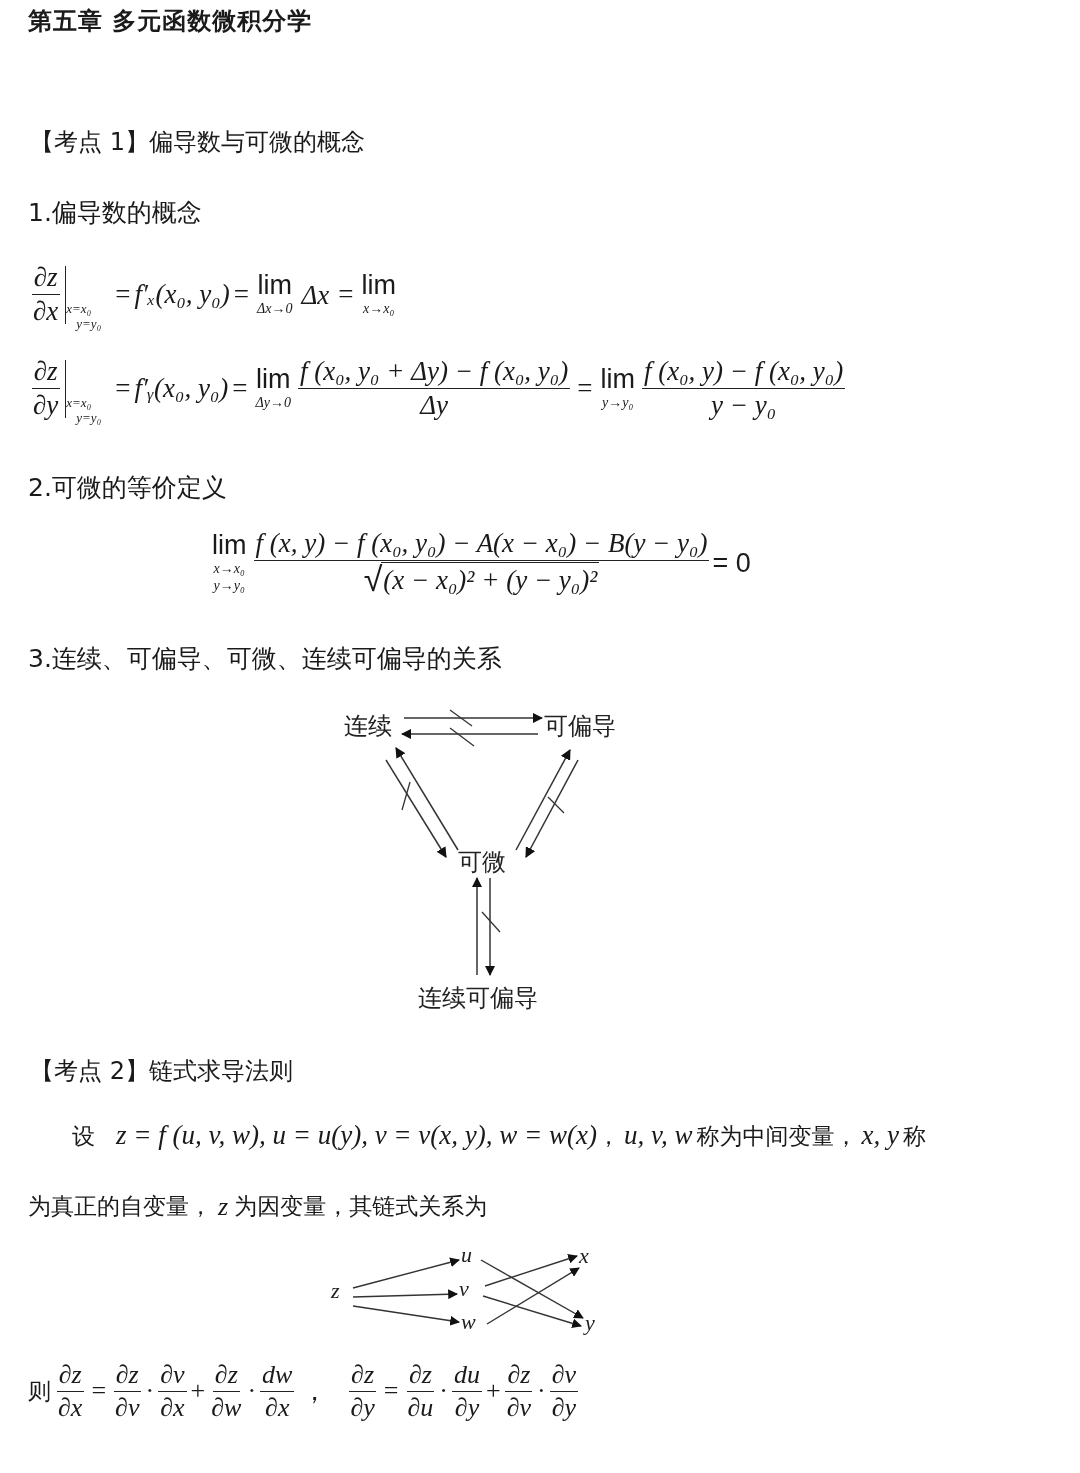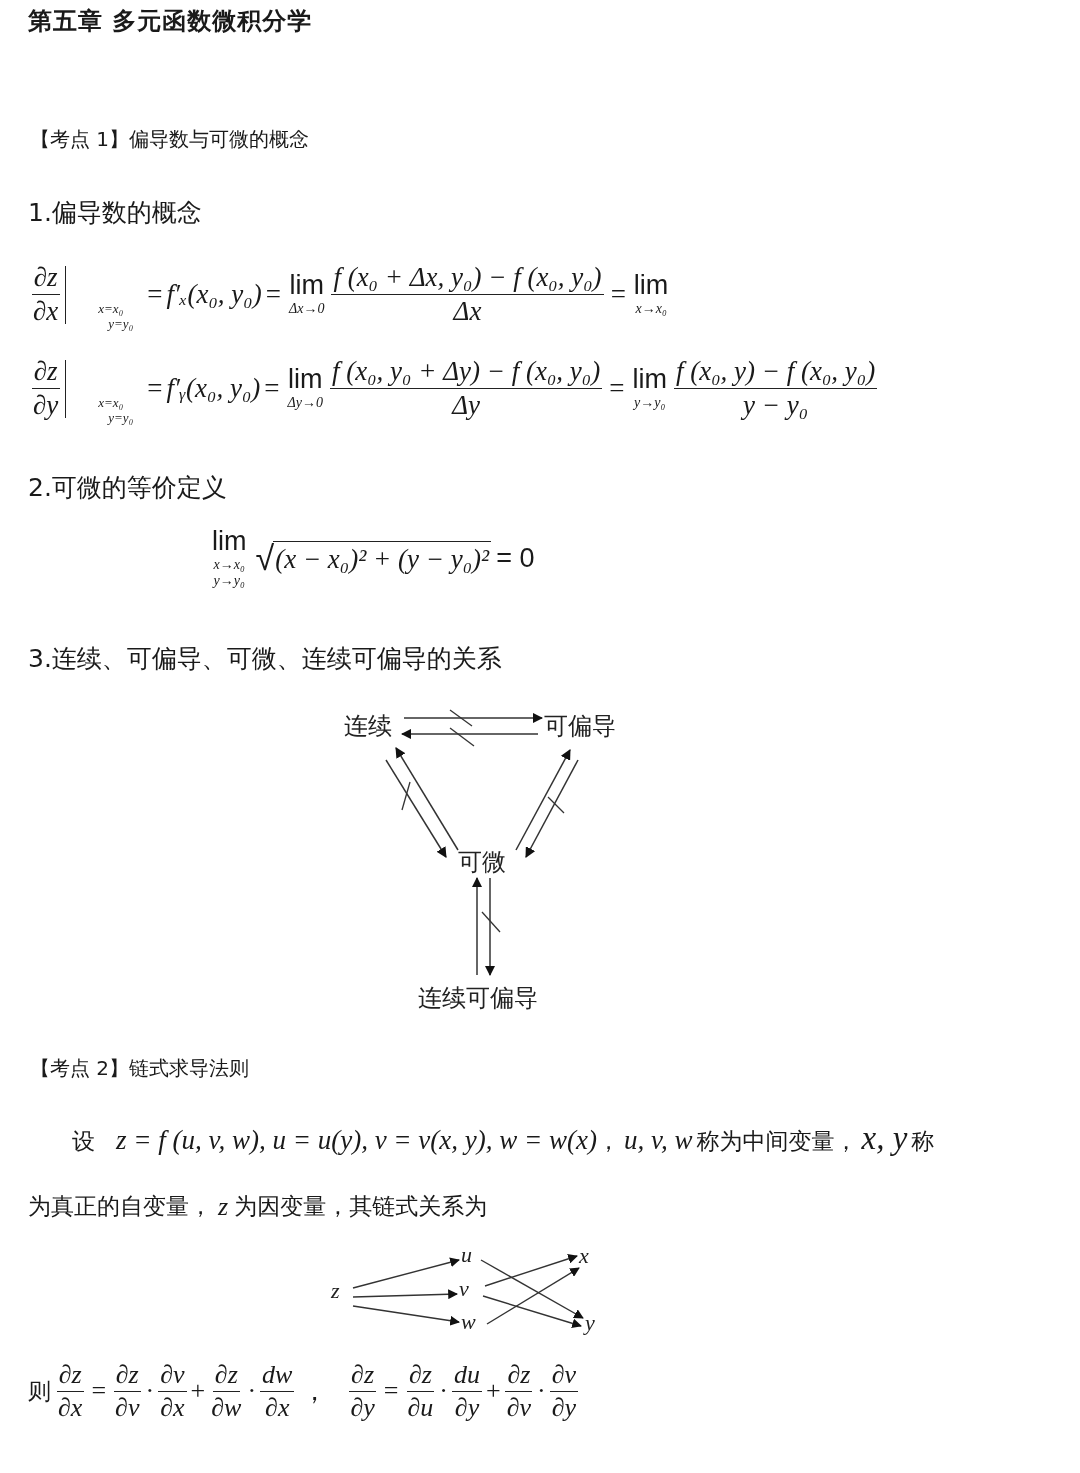--- a/index.html
+++ b/index.html
@@ -3,35 +3,35 @@
 <meta charset="utf-8">
 <style>
   html, body { margin: 0; padding: 0; background: #ffffff; }
   body {
     width: 1080px; height: 1473px; position: relative; overflow: hidden;
     font-family: "DejaVu Sans", "Liberation Sans", sans-serif;
     color: #1a1a1a;
   }
   .abs { position: absolute; white-space: nowrap; }
   .chapter { left: 28px; top: 5px; font-size: 24px; font-weight: bold; letter-spacing: 1px; }
-  .h-point { font-size: 20px; }
+  .h-point { font-size: 24px; }
   .h-sub { font-size: 25px; }
   .para { font-size: 23px; }
   .m { font-family: "Liberation Serif", "DejaVu Serif", serif; font-style: italic; }
   .mr { font-family: Liberation Sans, sans-serif; font-style: normal; }
   .math { font-family: "Liberation Serif", "DejaVu Serif", serif; font-size: 27px; display: flex; align-items: center; }
   .frac { display: inline-flex; flex-direction: column; align-items: center; margin: 0 3px; vertical-align: middle; }
   .frac .num { padding: 0 2px 1px; border-bottom: 1.5px solid #222; line-height: 1.15; text-align: center; }
   .frac .den { padding: 1px 2px 0; line-height: 1.15; text-align: center; }
   .lim { display: inline-flex; flex-direction: column; align-items: center; margin: 0 4px; line-height: 1; }
   .lim .lim-word { font-style: normal; font-size: 27px; }
   .lim .lim-sub { font-size: 14px; font-style: italic; line-height: 1.15; margin-top: 2px; }
   .evalbar { display: inline-flex; align-items: stretch; }
   .evalbar .bar { border-left: 1.5px solid #222; margin-left: 2px; height: 58px; align-self: center; }
-  .evalbar .cond { font-size: 13px; font-style: italic; display: flex; flex-direction: column; justify-content: flex-end; padding-top: 44px; line-height: 1.15; margin-right: 10px; margin-left: 32px; }
+  .evalbar .cond { font-size: 13px; font-style: italic; display: flex; flex-direction: column; justify-content: flex-end; padding-top: 44px; line-height: 1.15; margin-right: 10px; }
   .op { margin: 0 4px; font-style: normal; }
   .sqrt { display: inline-flex; align-items: flex-end; }
   .sqrt .rad { font-size: 34px; font-style: normal; line-height: 1; margin-right: -1px; }
   .sqrt .body { border-top: 1.5px solid #222; padding: 2px 2px 0; }
   svg text { font-family: "DejaVu Sans", sans-serif; }
   svg .it { font-family: "Liberation Serif", "DejaVu Serif", serif; font-style: italic; }
 </style>
 </head>
 <body>
 
@@ -53,21 +53,20 @@
       </span>
     </span>
   <span class="op">=</span>
   <span class="m">f′ₓ(x₀, y₀)</span>
   <span class="op">=</span>
   <span class="lim">
       <span class="lim-word mr">lim</span>
       <span class="lim-sub">Δx→0</span>
     </span>
   <span class="frac m">
-      <span class="num">f (x₀ + Δx, y₀) − f (x₀, y₀)</span>
       <span class="den">Δx</span>
     </span>
   <span class="op">=</span>
   <span class="lim">
       <span class="lim-word mr">lim</span>
       <span class="lim-sub">x→x₀</span>
     </span>
 </div>
 
 <div class="abs math" style="left:28px; top:352px;">
@@ -106,20 +105,21 @@
 
 <div class="abs h-sub" style="left:28px; top:471px;">2.可微的等价定义</div>
 
 <div class="abs math" style="left:208px; top:528px;">
   <span class="lim">
       <span class="lim-word mr">lim</span>
       <span class="lim-sub">x→x₀</span>
       <span class="lim-sub" style="margin-top:0">y→y₀</span>
     </span>
   <span class="frac m">
+    <span class="num">f (x, y) − f (x₀, y₀) − A(x − x₀) − B(y − y₀)</span>
     <span class="den"><span class="sqrt">
           <span class="rad mr">√</span>
           <span class="body">(x − x₀)² + (y − y₀)²</span>
         </span></span>
   </span>
   <span class="mr">= 0</span>
 </div>
 
 <div class="abs h-sub" style="left:28px; top:642px;">3.连续、可偏导、可微、连续可偏导的关系</div>
 
@@ -153,21 +153,21 @@
 </svg>
 
 <div class="abs h-point" style="left:30px; top:1055px;">【考点 2】链式求导法则</div>
 
 <div class="abs para" style="left:72px; top:1120px; display:flex; align-items:baseline;">
   <span>设</span>
   <span class="m" style="font-size:27px; margin-left:21px;">z = f (u, v, w), u = u(y), v = v(x, y), w = w(x)</span>
   <span>，</span>
   <span class="m" style="font-size:27px; margin:0 4px;">u, v, w</span>
   <span>称为中间变量，</span>
-  <span class="m" style="font-size:33px; margin:0 4px;">x, y</span>
+  <span class="m" style="font-size:27px; margin:0 4px;">x, y</span>
   <span>称</span>
 </div>
 
 <div class="abs para" style="left:28px; top:1191px; display:flex; align-items:flex-end;">
   <span>为真正的自变量，</span>
   <span class="m" style="font-size:26px; margin:0 6px;">z</span>
   <span>为因变量，其链式关系为</span>
 </div>
 
 <svg class="abs" style="left:325px; top:1240px;" width="290" height="100" viewBox="0 0 290 100">

